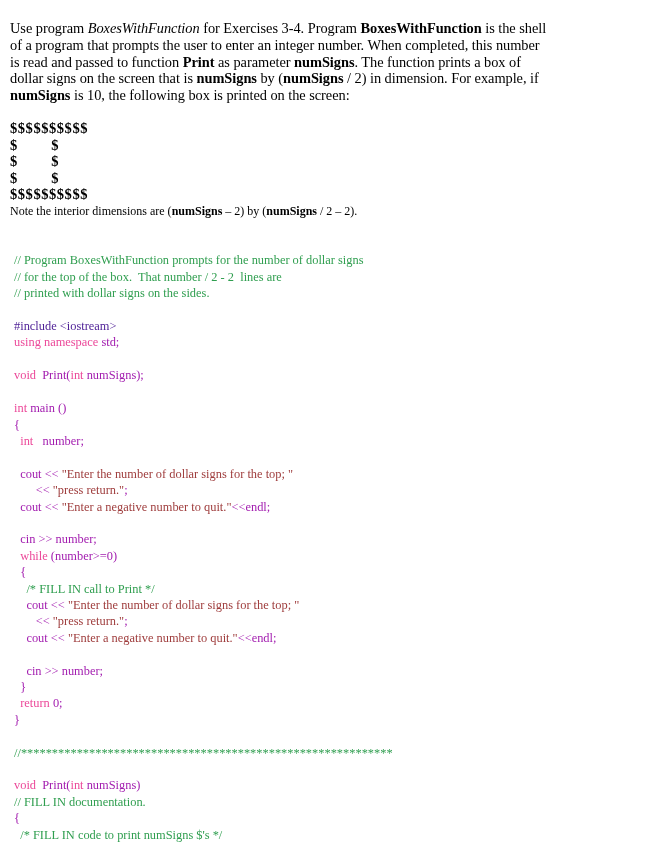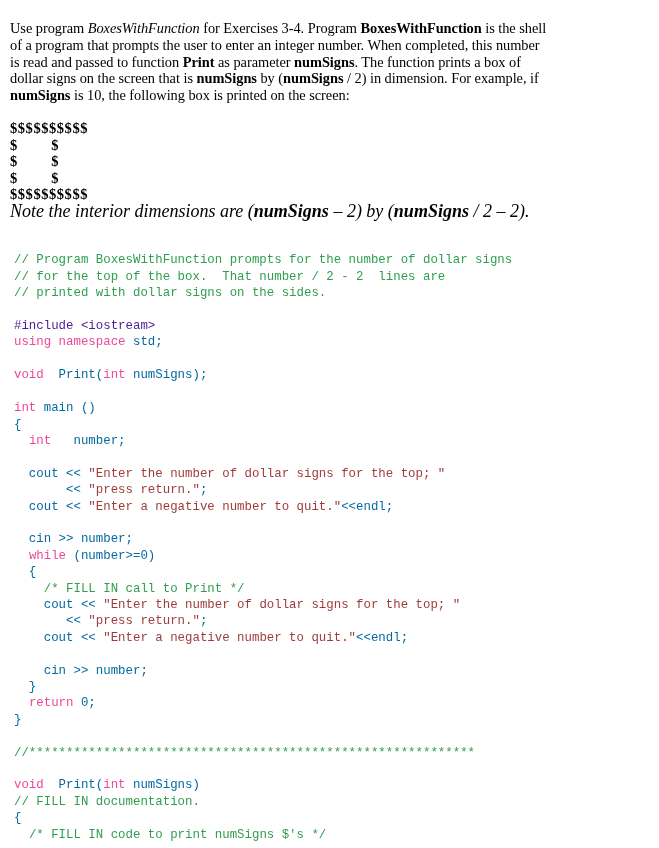--- a/index.html
+++ b/index.html
@@ -40,42 +40,41 @@
     font-weight: bold;
     font-size: 14.5px;
     line-height: 16.5px;
     white-space: pre;
     margin-top: 17px;
     letter-spacing: 0.55px;
   }
 
   .note {
     font-family: "Liberation Serif", "DejaVu Serif", serif;
-    font-size: 18px;
+    font-size: 12px;
     line-height: 16.6px;
     margin-top: 0px;
-    font-style: italic;
   }
 
   
   .code {
     margin-top: 33px;
-    font-family: Liberation Mono, monospace;
+    font-family: Liberation Serif, serif;
     font-size: 12.4px;
     line-height: 16.4px;
     white-space: pre;
     color: #000000;
     margin-left: 4px;
   }
   .code .ln { display: block; min-height: 16.4px; }
   .cmt { color: #2f9e4f; }
   .kw  { color: #ec4899; }
   .str { color: #9e3b3b; }
   .pre { color: #4c1d95; }
-  .pln { color: #0369a1; }
+  .pln { color: #a21caf; }
 </style>
 </head>
 <body>
 
 <div class="page">
 
   <p class="prose"><span>Use program </span><span class="it">BoxesWithFunction</span><span> for Exercises 3-4.  Program </span><span class="bd">BoxesWithFunction</span><span> is the shell of a program that prompts the user to enter an integer number. When completed, this number is read and passed to function </span><span class="bd">Print</span><span> as parameter </span><span class="bd">numSigns</span><span>. The function prints a box of dollar signs on the screen that is </span><span class="bd">numSigns</span><span> by (</span><span class="bd">numSigns</span><span> / 2) in dimension. For example, if </span><span class="bd">numSigns</span><span> is 10, the following box is printed on the screen:</span></p>
 
   <div class="signbox"><div>$$$$$$$$$$</div><div>$        $</div><div>$        $</div><div>$        $</div><div>$$$$$$$$$$</div></div>
 

